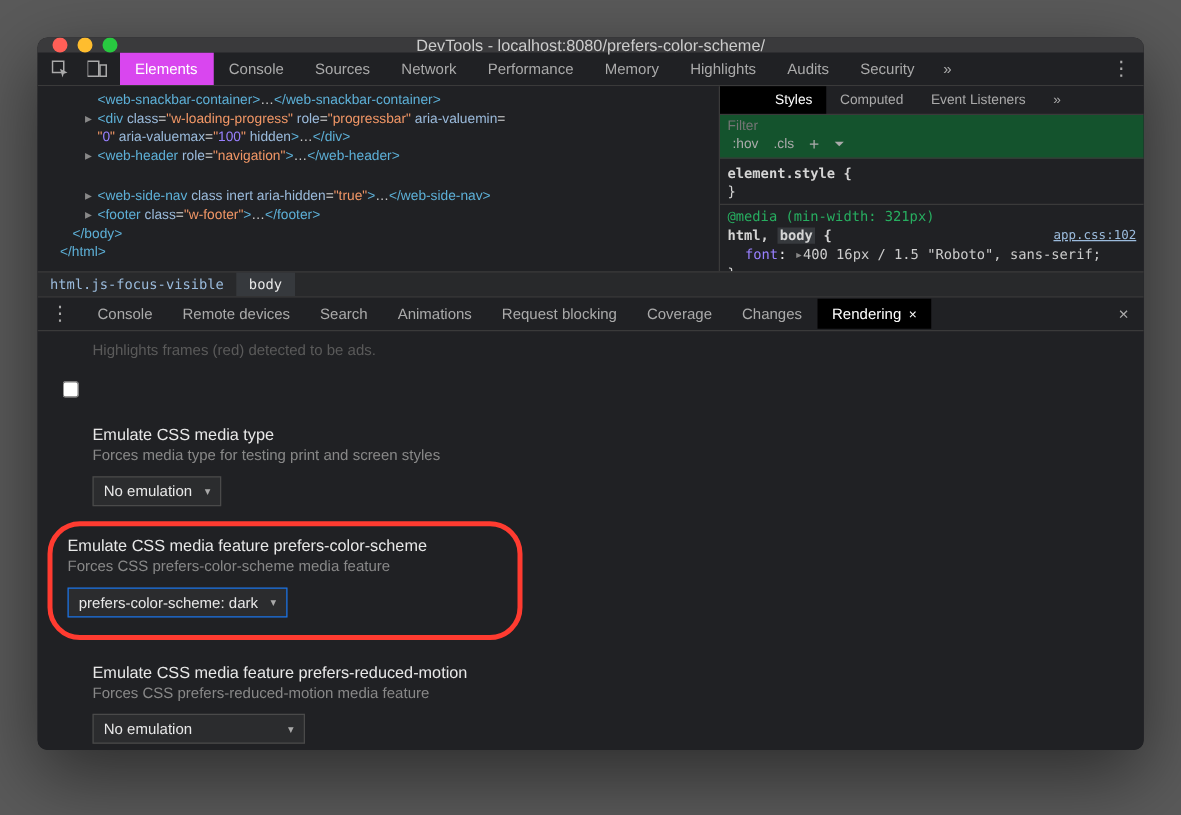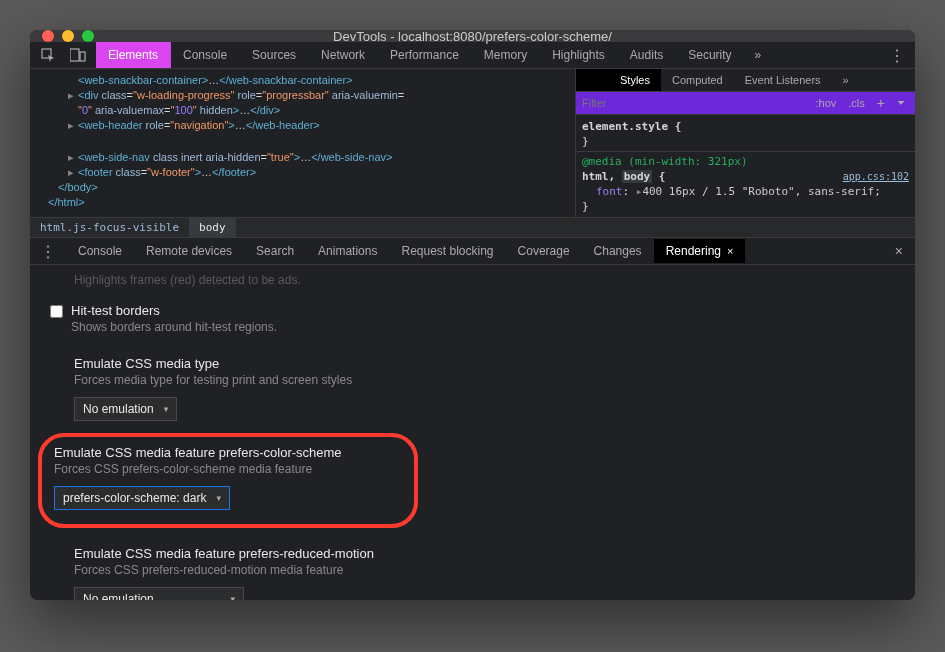--- a/index.html
+++ b/index.html
@@ -26,21 +26,21 @@
 .tag { color: #5db0d7; }
 .attr { color: #9bbbdc; }
 .val { color: #f29766; }
 .num { color: #9980ff; }
 .txt { color: #ccc; }
 .tri { color: #888; display: inline-block; width: 10px; }
 .styles-panel { width: 340px; background: #202124; border-left: 1px solid #3a3a3a; display: flex; flex-direction: column; font-size: 11px; }
 .styles-tabs { display: flex; border-bottom: 1px solid #3a3a3a; }
 .stab { padding: 5px 11px; color: #aaa; cursor: pointer; }
 .stab.active { background: #000; color: #fff; padding-left: 44px; }
-.filter-row { display: flex; align-items: center; padding: 3px 6px; border-bottom: 1px solid #3a3a3a; background: #6d28d9; }
+.filter-row { display: flex; align-items: flex-start; padding: 3px 6px; border-bottom: 1px solid #3a3a3a; background: #14532d; flex-direction: column; }
 .filter-row input { background: transparent; border: none; color: #ccc; font-size: 11px; flex: 1; outline: none; }
 .filter-badges { display: flex; gap: 4px; align-items: center; color: #aaa; font-size: 11px; }
 .badge { padding: 1px 4px; cursor: pointer; }
 .plus { font-size: 14px; cursor: pointer; padding: 0 4px; }
 .styles-body { flex: 1; padding: 4px 6px; font-family: Menlo, Consolas, monospace; font-size: 11px; line-height: 15px; }
 .sel { color: #d4d4d4; font-weight: bold; }
 .brace { color: #d4d4d4; }
 .media { color: #27ae60; text-align: right; }
 .link { color: #9bbbdc; float: right; text-decoration: underline; font-size: 10px; }
 .prop { color: #9980ff; }
@@ -171,24 +171,20 @@
       <div class="dtab active"><span>Rendering</span><span class="close-x">×</span></div>
       <div class="drawer-close">×</div>
     </div>
 
     <div class="drawer-body">
       <div class="faded-row">Highlights frames (red) detected to be ads.</div>
 
       <div class="setting">
         <div class="setting-header">
           <input type="checkbox" class="chk" style="margin-left: -24px;">
-          <div>
-            <div class="setting-title">Hit-test borders</div>
-            <div class="setting-sub">Shows borders around hit-test regions.</div>
-          </div>
         </div>
       </div>
 
       <div class="setting">
         <div class="setting-title">Emulate CSS media type</div>
         <div class="setting-sub">Forces media type for testing print and screen styles</div>
         <div class="select-wrap">
           <div class="select">
             <span>No emulation</span>
             <span class="chev">▾</span>

